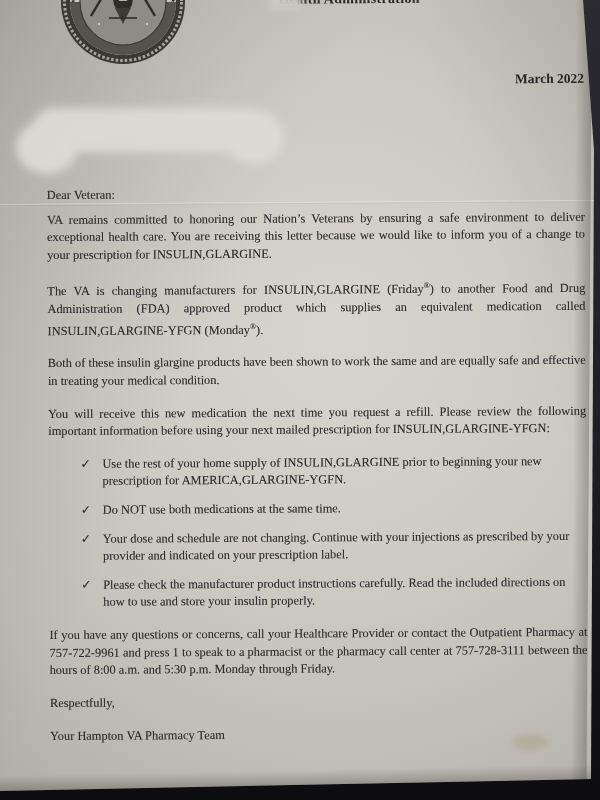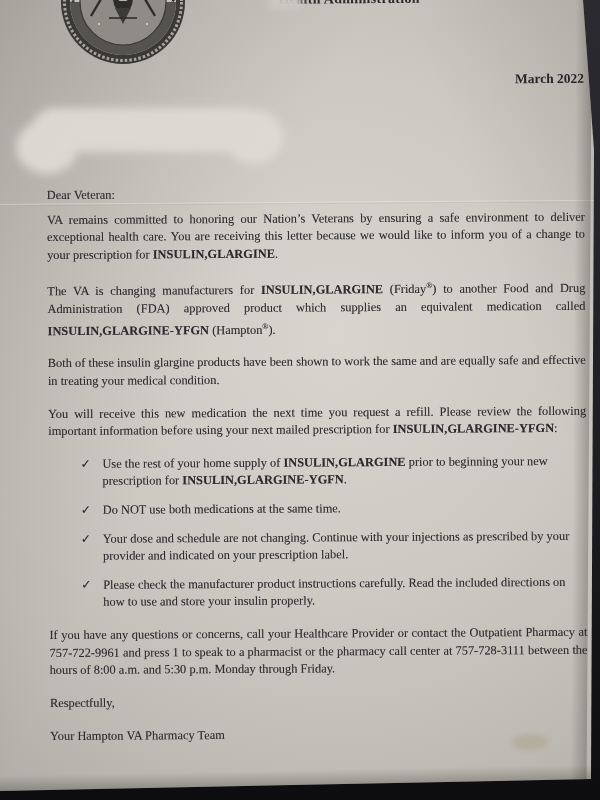--- a/index.html
+++ b/index.html
@@ -49,21 +49,21 @@
   .content p{margin:0;}
   .salutation{margin:0 0 7px !important;}
   .para{margin:0 0 15px !important;text-align:justify;}
   .checklist{margin:0 0 15px;padding-left:32px;}
   .check-item{display:flex;margin:0 0 11px;}
   .check-item:last-child{margin-bottom:0;}
   .mark{width:22px;flex:none;}
   .check-text{flex:1;padding-right:2px;}
   .closing{margin:2px 0 16px !important;}
   .signature{margin:16px 0 0 !important;}
-  .b{font-weight:bold;}
+  .b{font-weight:normal;}
   .sup{font-size:8px;vertical-align:super;}
   .stain{
     position:absolute;left:512px;top:734px;width:36px;height:16px;border-radius:50%;
     background:rgba(152,126,82,0.22);filter:blur(2.5px);
   }
   .bottom-shadow{
     position:absolute;left:-10px;top:770px;width:630px;height:18px;
     background:linear-gradient(to bottom, rgba(40,38,34,0) 0%, rgba(40,38,34,0.32) 100%);
     transform:rotate(-1.05deg);
   }
@@ -120,28 +120,28 @@
 
     <div class="tilt">
       <div class="letterhead">Health Administration</div>
       <div class="letterhead-smudge"></div>
       <div class="date">March 2022</div>
 
       <div class="content">
         <p class="salutation">Dear Veteran:</p>
 
         <p class="para"><span>VA remains committed to honoring our Nation’s Veterans by ensuring a safe environment to deliver exceptional health care. You are receiving this letter because we would like to inform you of a change to your prescription for </span><span class="b">INSULIN,GLARGINE</span><span>.</span></p>
-        <p class="para"><span>The VA is changing manufacturers for </span><span class="b">INSULIN,GLARGINE</span><span> (Friday</span><span class="sup">®</span><span>) to another Food and Drug Administration (FDA) approved product which supplies an equivalent medication called </span><span class="b">INSULIN,GLARGINE-YFGN</span><span> (Hampton</span><span class="sup">®</span><span>).</span></p>
+        <p class="para"><span>The VA is changing manufacturers for </span><span class="b">INSULIN,GLARGINE</span><span> (Friday</span><span class="sup">®</span><span>) to another Food and Drug Administration (FDA) approved product which supplies an equivalent medication called </span><span class="b">INSULIN,GLARGINE-YFGN</span><span> (Monday</span><span class="sup">®</span><span>).</span></p>
         <p class="para"><span>Both of these insulin glargine products have been shown to work the same and are equally safe and effective in treating your medical condition.</span></p>
         <p class="para"><span>You will receive this new medication the next time you request a refill.  Please review the following important information before using your next mailed prescription for </span><span class="b">INSULIN,GLARGINE-YFGN</span><span>:</span></p>
 
         <div class="checklist">
           <div class="check-item">
             <span class="mark">✓</span>
-            <span class="check-text"><span>Use the rest of your home supply of </span><span class="b">INSULIN,GLARGINE</span><span> prior to beginning your new prescription for </span><span class="b">INSULIN,GLARGINE-YGFN</span><span>.</span></span>
+            <span class="check-text"><span>Use the rest of your home supply of </span><span class="b">INSULIN,GLARGINE</span><span> prior to beginning your new prescription for </span><span class="b">AMERICA,GLARGINE-YGFN</span><span>.</span></span>
           </div>
           <div class="check-item">
             <span class="mark">✓</span>
             <span class="check-text"><span>Do NOT use both medications at the same time.</span></span>
           </div>
           <div class="check-item">
             <span class="mark">✓</span>
             <span class="check-text"><span>Your dose and schedule are not changing. Continue with your injections as prescribed by your provider and indicated on your prescription label.</span></span>
           </div>
           <div class="check-item">

